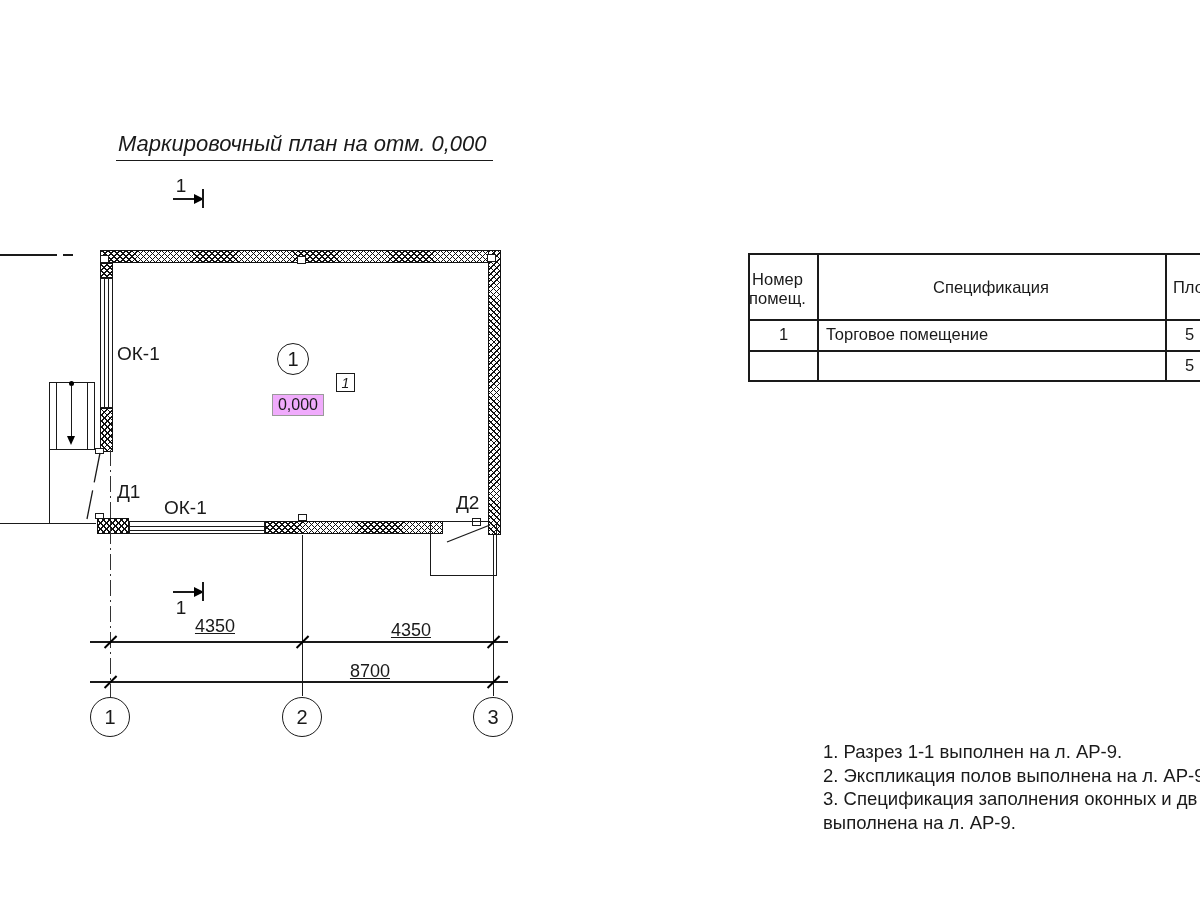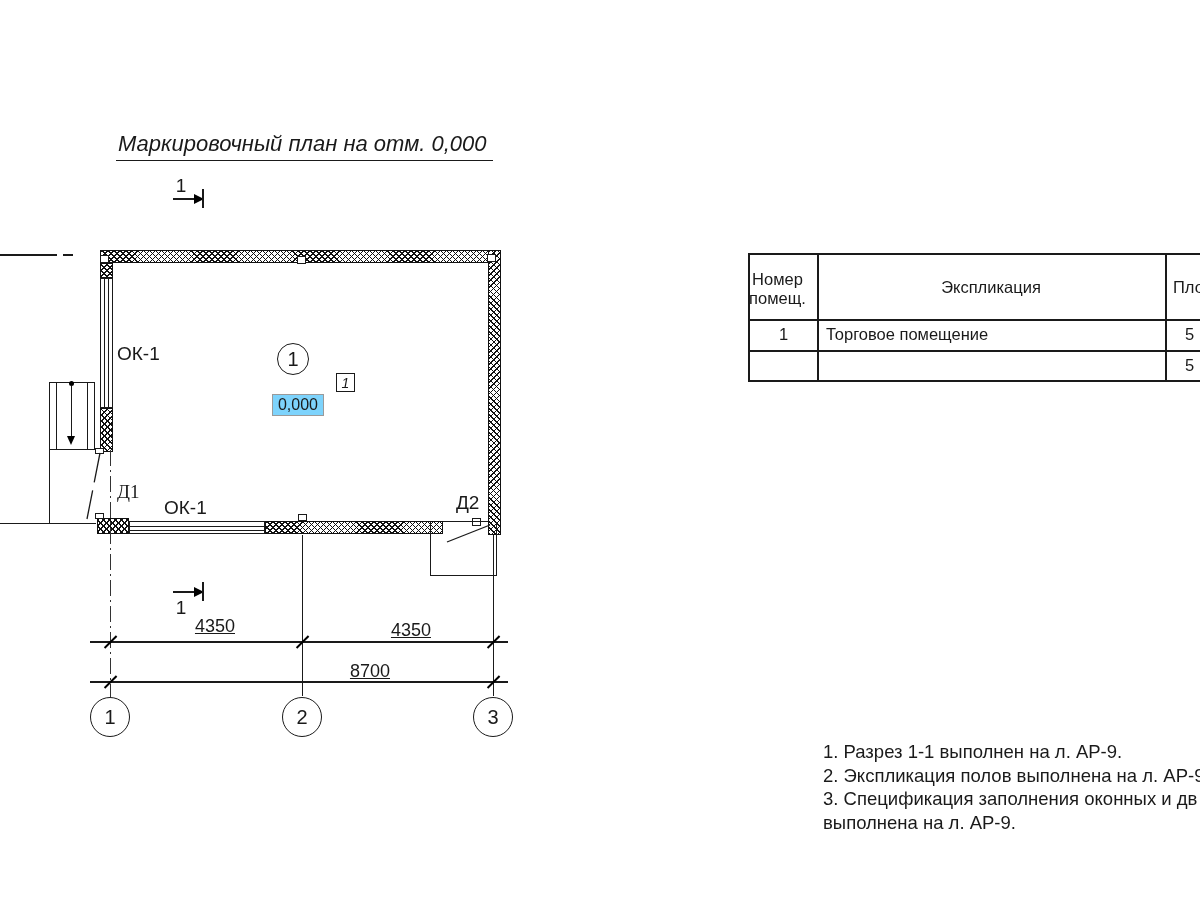--- a/index.html
+++ b/index.html
@@ -39,21 +39,21 @@
   }
   .roomtag{
     width:32px;height:32px;border:1.4px solid #1a1a1a;border-radius:50%;
     display:flex;align-items:center;justify-content:center;font-size:20px;background:#fff;
   }
   .floortag{
     width:19px;height:19px;border:1.5px solid #1a1a1a;background:#fff;
     display:flex;align-items:center;justify-content:center;font-size:14px;font-style:italic;
   }
   .elev{
-    border:1px solid #9a9a9a;background:#7dd3fc;display:flex;align-items:center;justify-content:center;
+    border:1px solid #9a9a9a;background:#f0abfc;display:flex;align-items:center;justify-content:center;
     font-size:16px;
   }
   .lbl{font-size:19px;white-space:nowrap;}
   .dimtxt{font-size:18px;text-align:right;white-space:nowrap;text-decoration:underline;}
   .sec-num{font-size:19px;text-align:center;}
   .arrowhead-r{width:0;height:0;border-top:5px solid transparent;border-bottom:5px solid transparent;border-left:10px solid #000;}
   .arrowhead-d{width:0;height:0;border-left:4.5px solid transparent;border-right:4.5px solid transparent;border-top:9px solid #000;}
   .dot{width:5px;height:5px;border-radius:50%;background:#000;}
   
   .drawing-title{
@@ -160,39 +160,39 @@
       <span>1</span>
     </div>
   <div class="abs floortag" style="left:336px;top:373px;">
       <span>1</span>
     </div>
   <div class="abs elev" style="left:272px;top:394px;width:52px;height:22px;">
       <span>0,000</span>
     </div>
 
   <div class="abs lbl" style="left:117px;top:343px;">ОК-1</div>
-  <div class="abs lbl" style="left:117px;top:481px;font-family:Liberation Serif, serif;">Д1</div>
+  <div class="abs lbl" style="left:117px;top:481px;">Д1</div>
   <div class="abs lbl" style="left:164px;top:497px;">ОК-1</div>
   <div class="abs lbl" style="left:456px;top:492px;">Д2</div>
 </div>
 
 <div class="abs" style="left:740px;top:195px;width:560px;height:200px;">
 
   <div class="abs spec-table" style="left:8px;top:58px;width:512px;height:129px;">
 
     <div class="abs thinv" style="left:67px;top:0;height:125px;background:#1a1a1a;width:1.5px;"></div>
     <div class="abs thinv" style="left:415px;top:0;height:125px;background:#1a1a1a;width:1.5px;"></div>
     <div class="abs hline" style="left:0;top:64px;width:508px;"></div>
     <div class="abs hline" style="left:0;top:95px;width:508px;"></div>
 
     <div class="cell center" style="left:0;top:14px;width:55px;height:40px;flex-direction:column;line-height:19px;">
       <span>Номер</span>
       <span>помещ.</span>
     </div>
-    <div class="cell center" style="left:67px;top:0;width:348px;height:64px;">Экспликация</div>
+    <div class="cell center" style="left:67px;top:0;width:348px;height:64px;">Спецификация</div>
     <div class="cell" style="left:415px;top:0;width:97px;height:64px;padding-left:8px;">Пло</div>
 
     <div class="cell center" style="left:0;top:64px;width:67px;height:31px;">1</div>
     <div class="cell" style="left:67px;top:64px;width:348px;height:31px;padding-left:9px;">Торговое помещение</div>
     <div class="cell" style="left:415px;top:64px;width:97px;height:31px;padding-left:20px;">5</div>
 
     <div class="cell center" style="left:0;top:95px;width:67px;height:30px;"></div>
     <div class="cell" style="left:415px;top:95px;width:97px;height:30px;padding-left:20px;">5</div>
   </div>
 </div>

